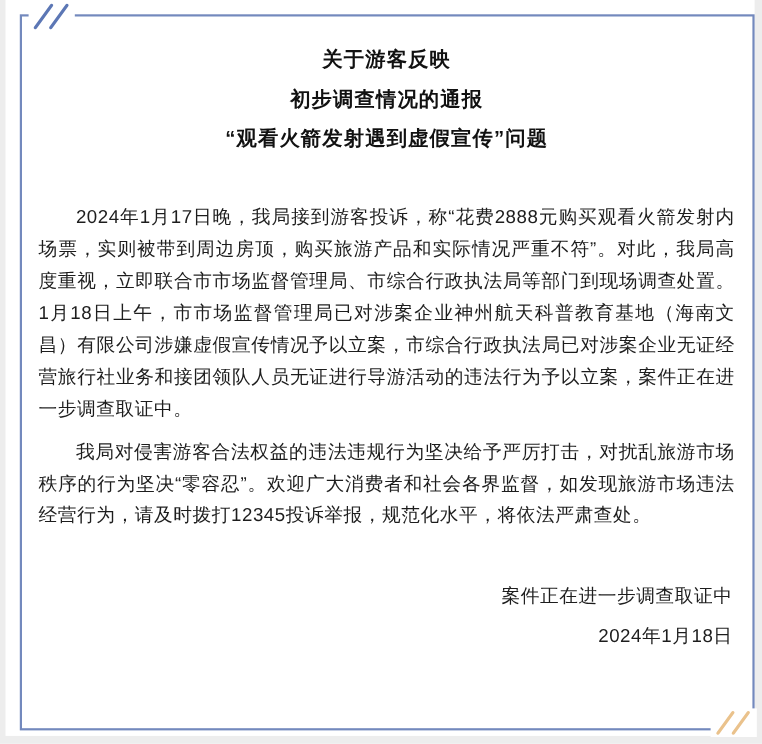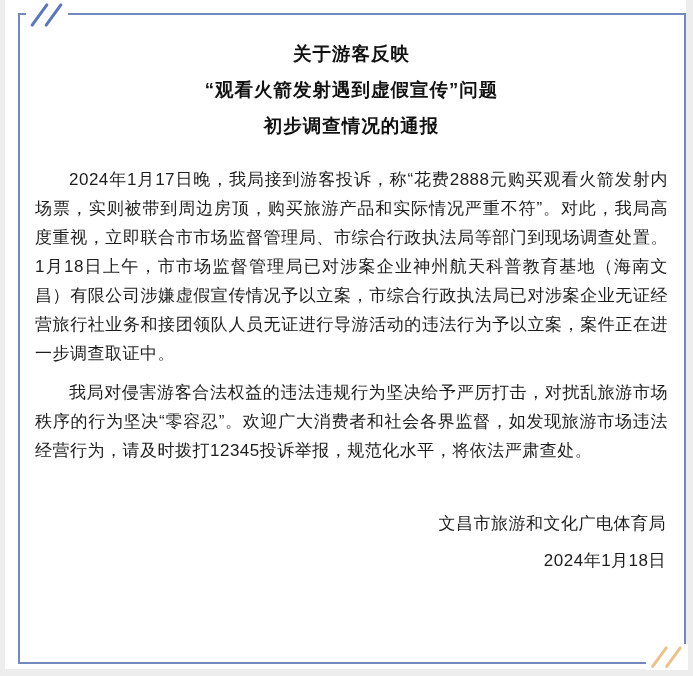--- a/index.html
+++ b/index.html
@@ -49,21 +49,21 @@
     position: absolute; left: 30px; top: 36px; width: 633px;
     color: var(--text-color); z-index: 1;
   }
 
   .title-block { text-align: center; color: var(--title-color); }
   .title-line {
     font-size: 18.5px; font-weight: bold;
     line-height: 36px; letter-spacing: 1px;
   }
 
-  .body-block { margin-top: 21px; }
+  .body-block { margin-top: 39px; }
   .para {
     font-size: 17px; line-height: 29px;
     text-align: justify; text-indent: 2em;
     letter-spacing: 0.5px;
     margin-bottom: 10px;
   }
 
   .signature-block { margin-top: 40px; text-align: right; padding-right: 2px; }
   .signature-line { font-size: 17px; line-height: 37px; letter-spacing: 0.5px; }
 </style>
@@ -82,29 +82,29 @@
 
     <div class="slash-group br">
       <span class="slash s1"></span>
       <span class="slash s2"></span>
     </div>
 
     <div class="content">
 
       <div class="title-block">
         <div class="title-line">关于游客反映</div>
+        <div class="title-line">初步调查情况的通报</div>
         <div class="title-line">“观看火箭发射遇到虚假宣传”问题</div>
-        <div class="title-line">初步调查情况的通报</div>
       </div>
 
       <div class="body-block">
         <p class="para">2024年1月17日晚，我局接到游客投诉，称“花费2888元购买观看火箭发射内场票，实则被带到周边房顶，购买旅游产品和实际情况严重不符”。对此，我局高度重视，立即联合市市场监督管理局、市综合行政执法局等部门到现场调查处置。1月18日上午，市市场监督管理局已对涉案企业神州航天科普教育基地（海南文昌）有限公司涉嫌虚假宣传情况予以立案，市综合行政执法局已对涉案企业无证经营旅行社业务和接团领队人员无证进行导游活动的违法行为予以立案，案件正在进一步调查取证中。</p>
         <p class="para">我局对侵害游客合法权益的违法违规行为坚决给予严厉打击，对扰乱旅游市场秩序的行为坚决“零容忍”。欢迎广大消费者和社会各界监督，如发现旅游市场违法经营行为，请及时拨打12345投诉举报，规范化水平，将依法严肃查处。</p>
       </div>
 
       <div class="signature-block">
-        <div class="signature-line">文昌市旅游和文化广电体育局</div>
+        <div class="signature-line">案件正在进一步调查取证中</div>
         <div class="signature-line">2024年1月18日</div>
       </div>
 
     </div>
   </div>
 </div>
 
 </body></html>

